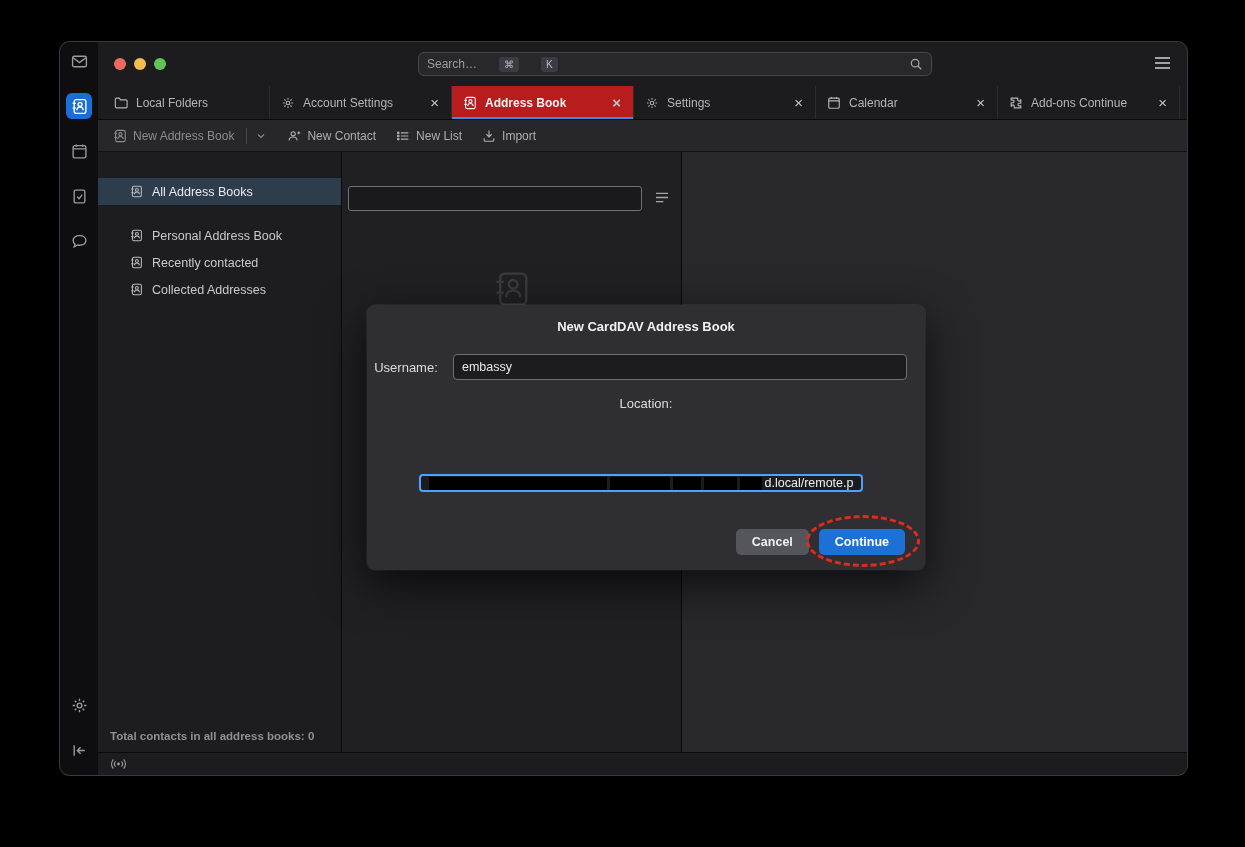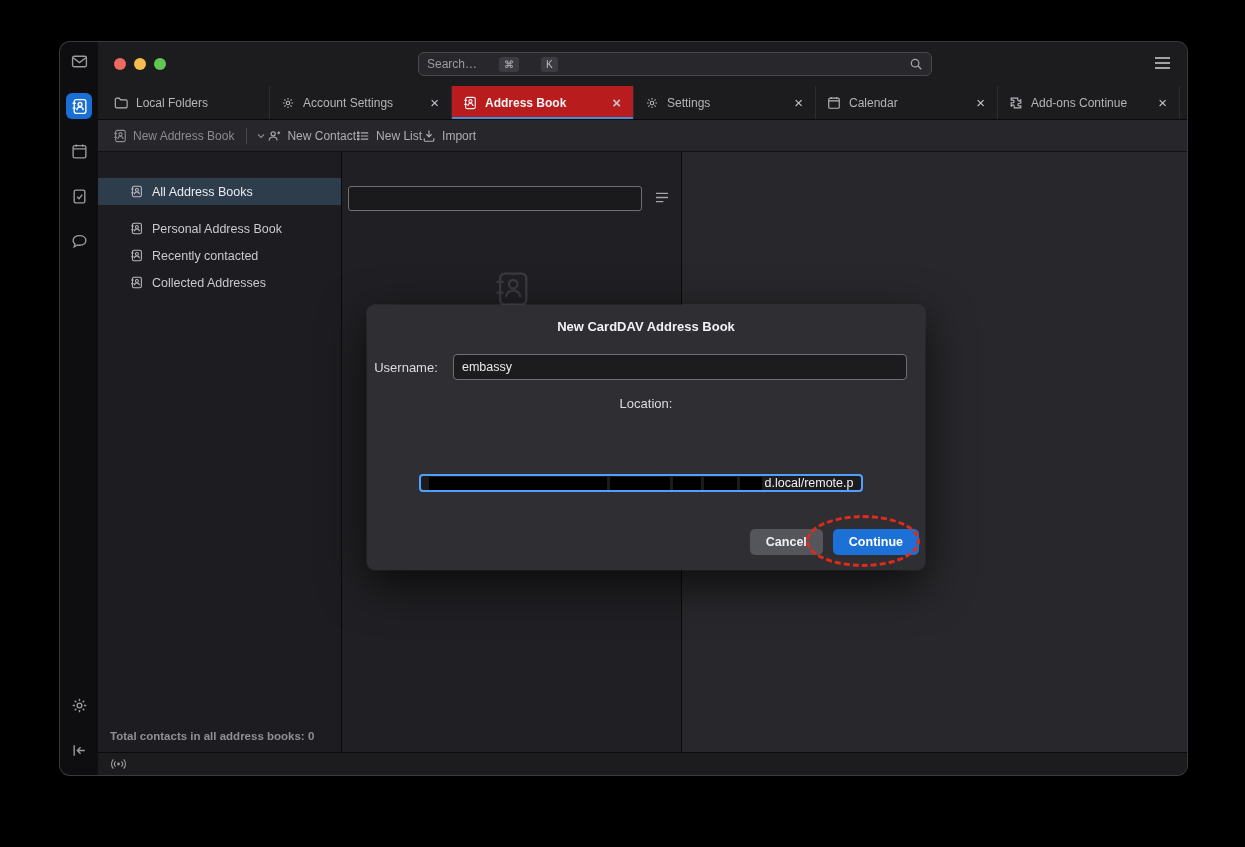--- a/index.html
+++ b/index.html
@@ -36,34 +36,34 @@
   .tabbar { height:34px; display:flex; background:#1c1c1f; border-bottom:1px solid #0a0a0b; padding-left:5px; }
   .tab { flex:0 0 auto; width:182px; display:flex; align-items:center; gap:8px; padding:0 11px;
     color:#b4b4ba; font-size:12px; border-right:1px solid #2c2c31; white-space:nowrap; }
   .tab.first { width:167px; }
   .tab .ticon { display:flex; color:inherit; flex:0 0 auto; }
   .tab .tab-label { flex:1; overflow:hidden; text-overflow:ellipsis; }
   .tab .close { color:#c3c3c9; font-size:15px; line-height:15px; padding:0 1px; }
   .tab.active { background:#b91c1c; color:#f2f2f4; font-weight:bold; box-shadow: inset 0 -2px 0 #3f8cdf; }
 
   
-  .toolbar { height:32px; display:flex; align-items:center; padding-left:15px;
+  .toolbar { height:32px; display:flex; align-items:center; gap:20px; padding-left:15px;
     background:#26262b; border-bottom:1px solid #121214; font-size:12px; }
   .tb-btn { display:flex; align-items:center; gap:6px; color:#adadb3; }
   .tb-btn.dim { color:#8b8b91; }
   .split-sep { width:1px; height:16px; background:#46464c; margin:0 2px 0 6px; }
   .tb-icon { display:flex; }
 
   
   .content { flex:1; display:flex; min-height:0; }
   .left-pane { flex:0 0 244px; background:#1d1d21; border-right:1px solid #0a0a0b; position:relative; padding-top:26px; }
   .ab-item { height:27px; display:flex; align-items:center; gap:9px; padding-left:32px; color:#c9c9ce; font-size:12.5px; }
   .ab-item .ab-icon { display:flex; color:#b9b9bf; }
   .ab-item.selected { background:#2e3d4c; color:#e9e9ee; }
-  .ab-item.top { margin-bottom:10px; }
+  .ab-item.top { margin-bottom:17px; }
   .total-contacts { position:absolute; left:12px; bottom:10px; color:#8f8f94; font-size:11.5px; font-weight:bold; }
 
   .mid-pane { flex:0 0 340px; background:#202024; border-right:1px solid #0a0a0b; position:relative; }
   .mid-search { position:absolute; left:6px; top:34px; width:294px; height:25px; background:#1a1a1d;
     border:1px solid #6f6f76; border-radius:3px; color:#e8e8ec; font-size:12px; padding:0 8px;
     font-family:"Liberation Sans", sans-serif; }
   .density-btn { position:absolute; right:11px; top:39px; color:#a5a5ab; display:flex; }
   .ghost-icon { position:absolute; left:50%; top:118px; transform:translateX(-50%); color:#3a3a40; }
 
   .right-pane { flex:1; background:#28282c; }
@@ -82,21 +82,21 @@
   .row-location { top:91px;flex-direction:column; }
   .form-label { flex:0 0 78px; text-align:center; color:#dcdce0; font-size:13px; }
   .form-input { margin-left:8px; margin-right:18px; height:26px; flex:1; background:#1c1c1f;
     border:1px solid #6f6f76; border-radius:4px; color:#e8e8ec; font-size:12.5px; padding:0 8px;
     display:flex; align-items:center; overflow:hidden; }
   .form-input.focused { border:2px solid #4fa1ff; }
   .redacted-value { display:flex; align-items:center; gap:3px; width:100%; overflow:hidden; }
   .redact { background:#000; height:13px; border-radius:1px; flex:0 0 auto; }
   .redact.r1{width:178px;} .redact.r2{width:60px;} .redact.r3{width:28px;} .redact.r4{width:33px;} .redact.r5{width:22px;}
   .loc-suffix { color:#eef0f2; white-space:nowrap; }
-  .dialog-buttons { position:absolute; right:6px; bottom:15px; display:flex; gap:10px; }
+  .dialog-buttons { position:absolute; right:20px; bottom:15px; display:flex; gap:10px; }
   .btn { height:26px; border-radius:5px; font-size:12.5px; font-weight:bold; display:flex;
     align-items:center; justify-content:center; padding:0 16px; border:none; }
   .btn.cancel { background:#55555c; color:#f0f0f3; }
   .btn.primary { background:#1c70d6; color:#fff; }
 
   .annotation-ellipse { position:absolute; left:806px; top:515px; width:114px; height:52px;
     border:3.5px dashed #df2b1c; border-radius:50%; z-index:20; pointer-events:none; }
 
   svg { display:block; }
 </style>

